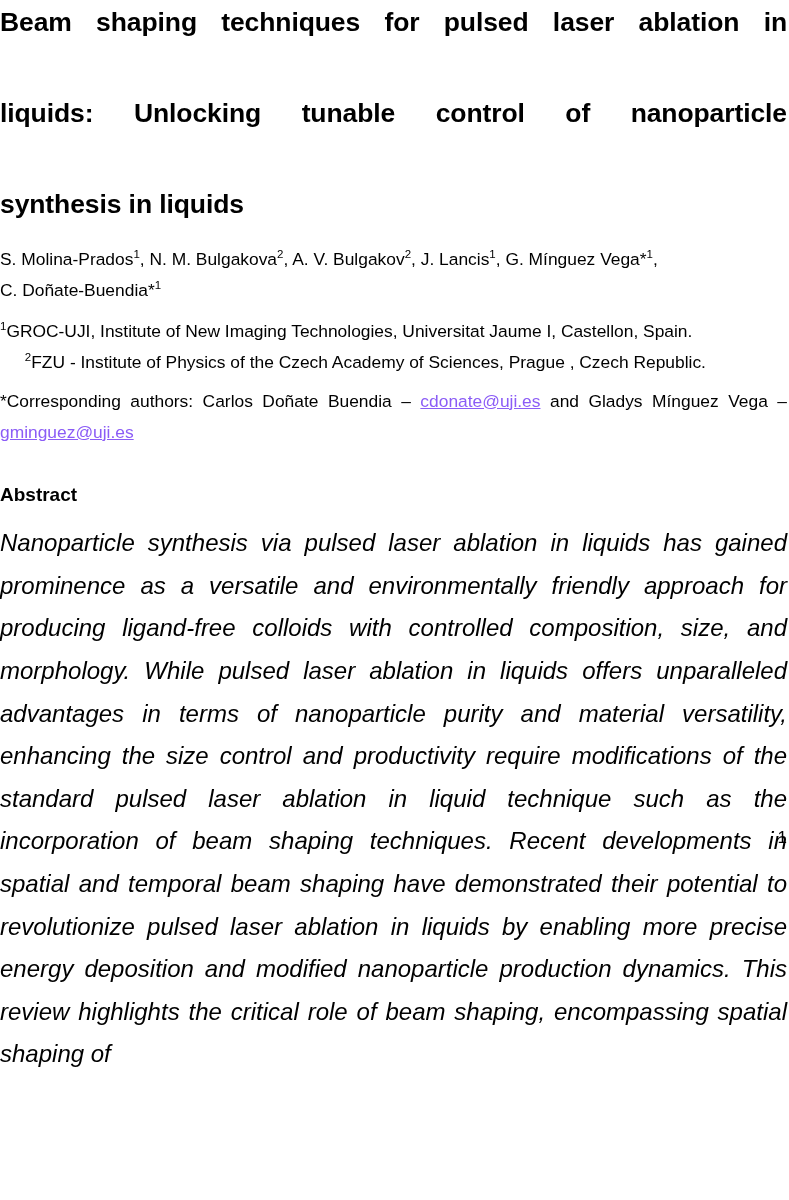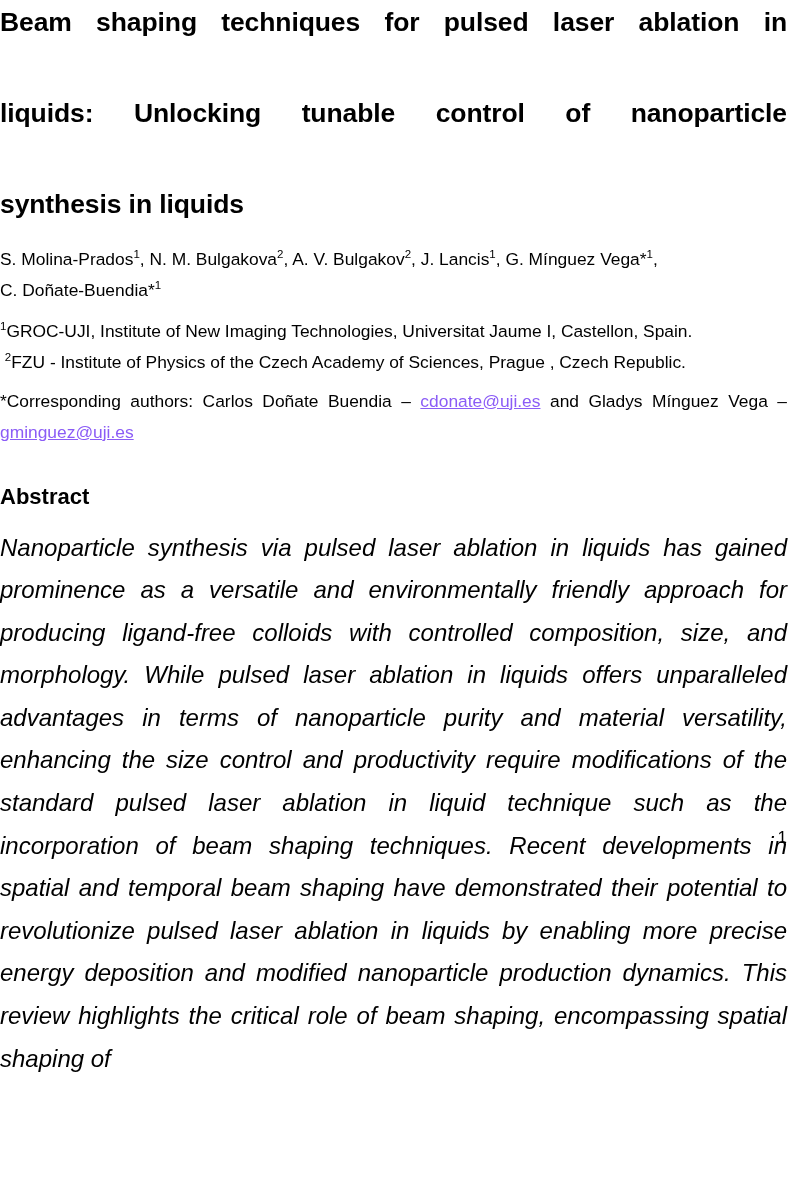--- a/index.html
+++ b/index.html
@@ -56,39 +56,40 @@
     margin-top: 10px;
     text-align: justify;
     text-justify: inter-word;
   }
   .affil-2 {
     font-size: 17.4px;
     line-height: 1.78;
     margin-top: 0px;
     text-align: justify;
     text-justify: inter-word;
+    padding-left: 20px;
   }
   .corresp {
     font-size: 17.4px;
     line-height: 1.78;
     margin-top: 8px;
     text-align: justify;
     text-justify: inter-word;
   }
   sup {
     font-size: 11.5px;
     vertical-align: super;
     line-height: 0;
   }
   a.mail {
     color: #8b5cf6;
     text-decoration: underline;
   }
   h2.abstract-heading {
-    font-size: 22px;
+    font-size: 19px;
     font-weight: bold;
     margin: 34px 0 0 0;
     line-height: 1.4;
   }
   .abstract-body {
     font-size: 24px;
     line-height: 1.775;
     margin-top: 14px;
     text-align: justify;
     text-justify: inter-word;

